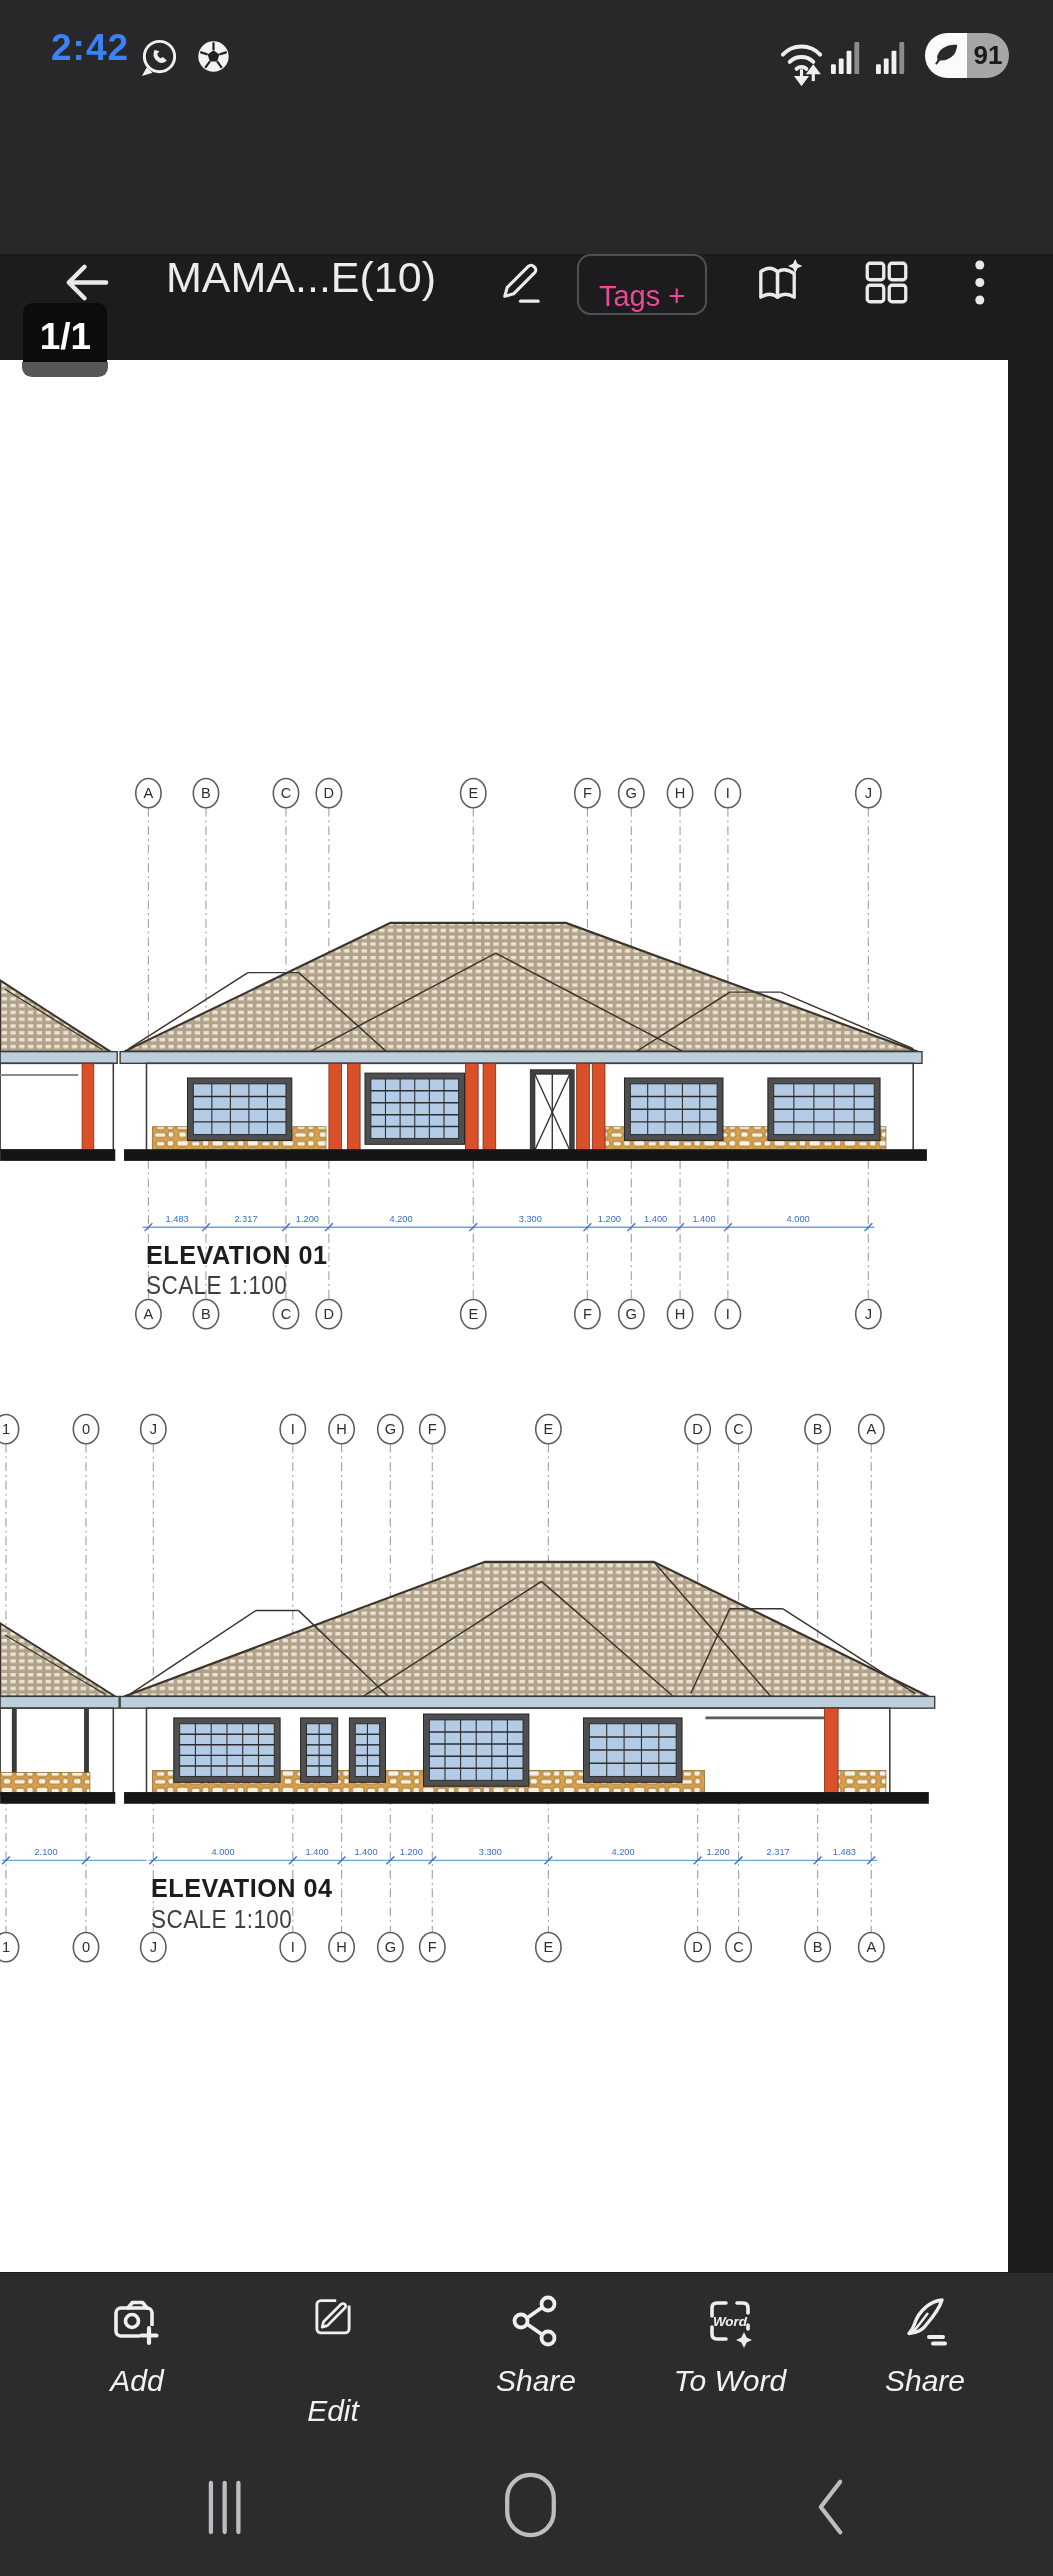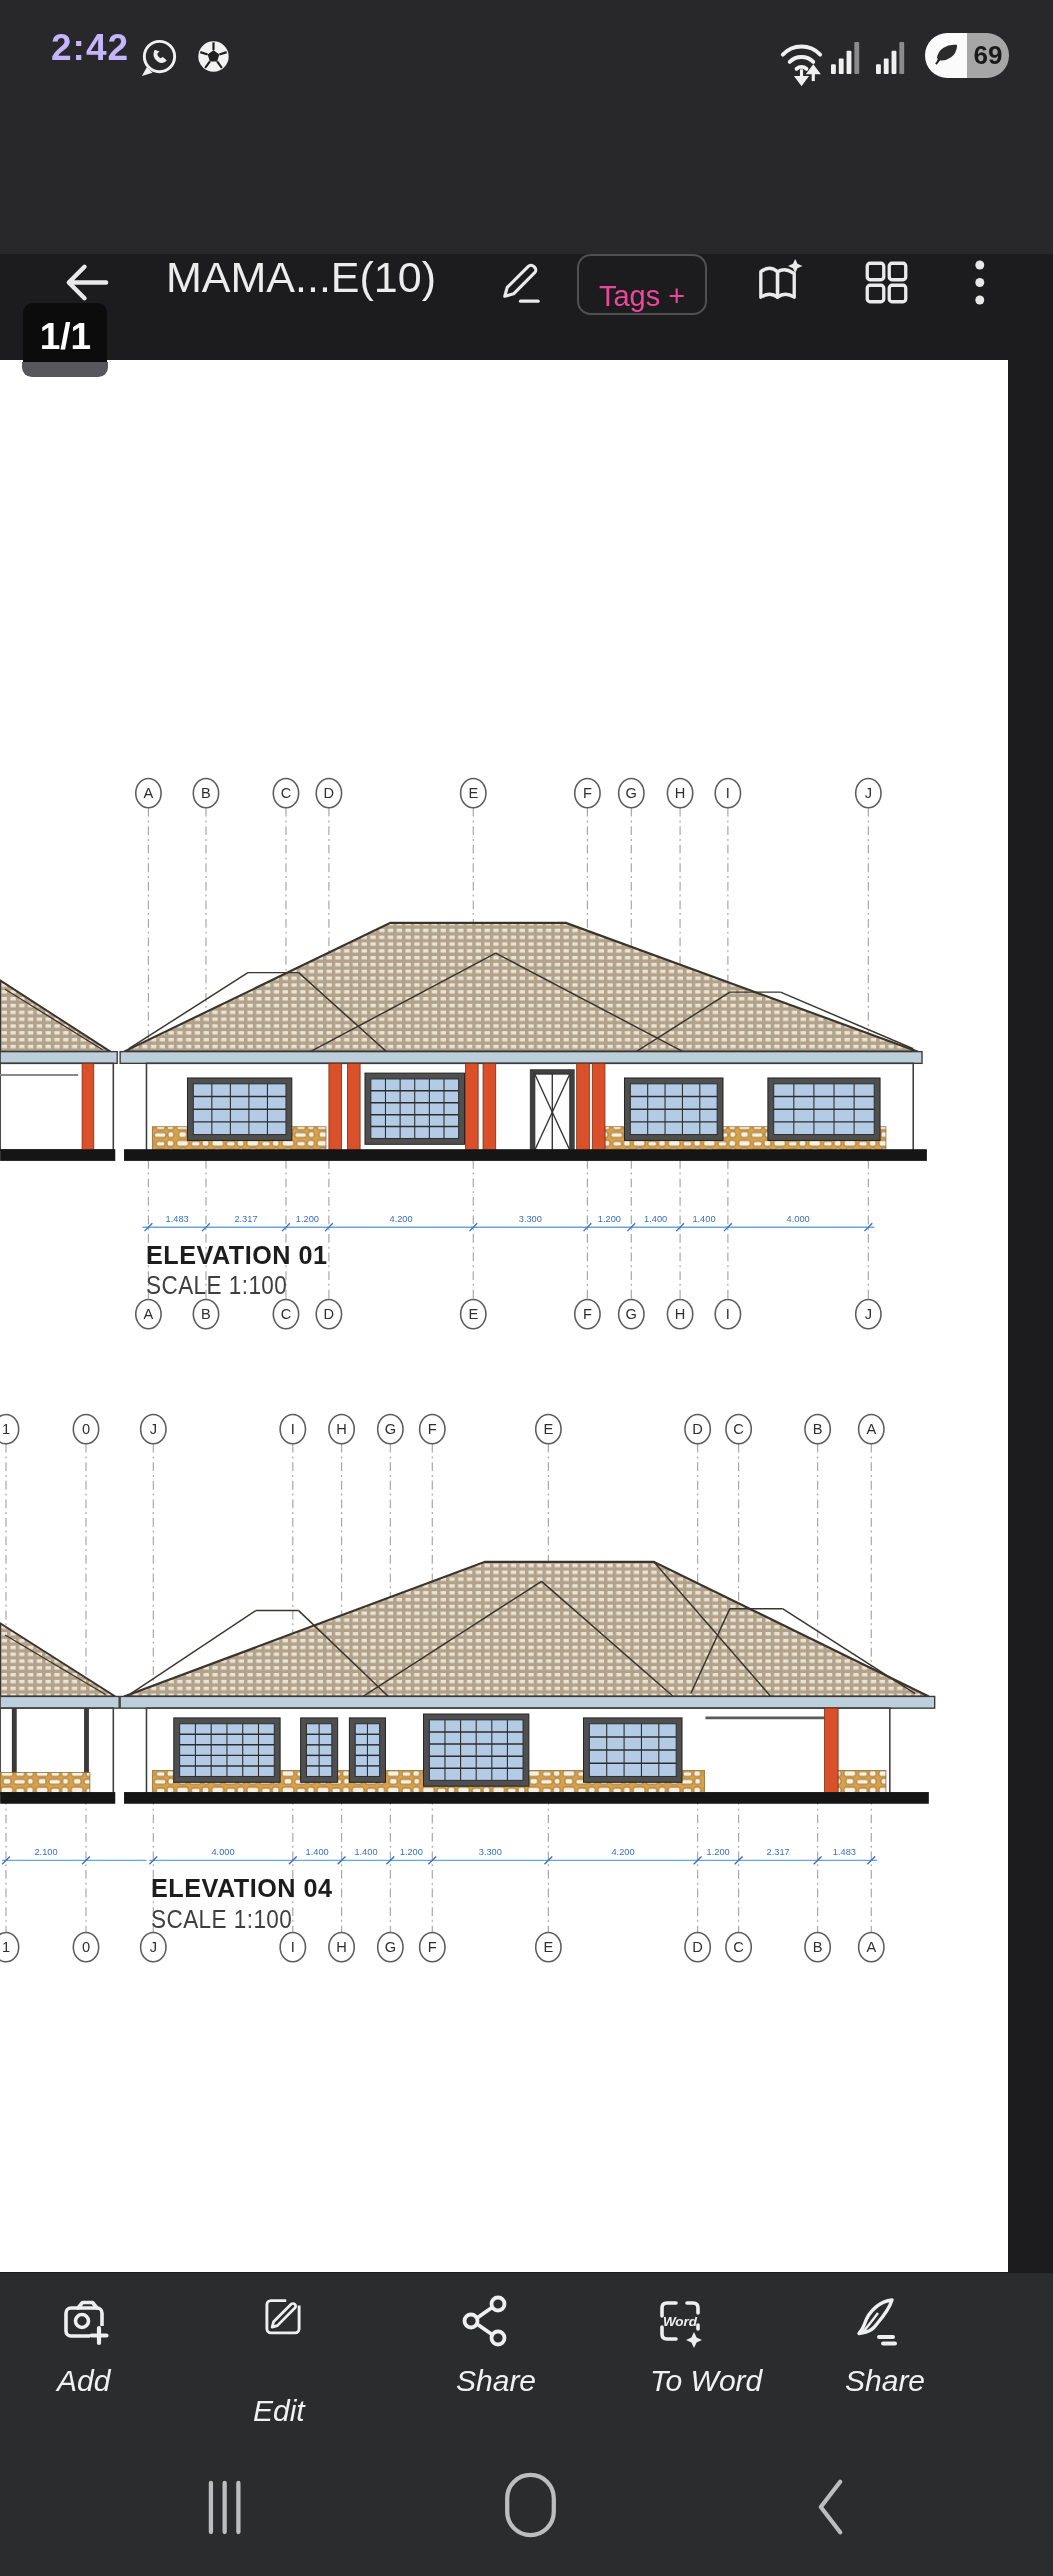--- a/index.html
+++ b/index.html
@@ -3,21 +3,21 @@
 <meta charset="utf-8">
 <style>
   html,body{margin:0;padding:0;background:#000;}
   #screen{position:relative;width:1054px;height:2576px;overflow:hidden;
     background:#1c1c1e;font-family:"Liberation Sans",sans-serif;
     -webkit-font-smoothing:antialiased;}
   .abs{position:absolute;}
   
   #top-chrome{left:0;top:0;width:1054px;height:254px;background:#28282a;}
   .status-row{left:0;top:0;width:1054px;height:109px;}
-  .time{left:51px;top:27px;font-size:37px;font-weight:700;color:#c4b5fd;letter-spacing:1px;}
+  .time{left:51px;top:27px;font-size:37px;font-weight:700;color:#3b82f6;letter-spacing:1px;}
   .sicon{top:35px;}
   .battery{left:925px;top:33px;width:84px;height:45px;border-radius:22.4px;overflow:hidden;display:flex;}
   .battery .left{width:42px;background:#fbfbfb;display:flex;align-items:center;justify-content:center;}
   .battery .right{width:42px;background:#a6a6a6;display:flex;align-items:center;justify-content:center;}
   .battery .pct{font-size:26px;font-weight:700;color:#1a1a1a;}
   
   .tool-row{left:0;top:109px;width:1054px;height:144px;text-decoration:underline;}
   .tbtn{display:flex;align-items:center;justify-content:center;}
   .title{left:166px;top:144px;width:322px;font-size:43px;color:#ececec;white-space:nowrap;}
   .tags-btn{left:577px;top:145px;width:126px;height:57px;border:2px solid #505052;border-radius:13.7px;
@@ -29,21 +29,21 @@
   
   #page{left:0;top:360px;width:1008px;height:1912px;background:#ffffff;overflow:hidden;z-index:2;}
   .elev-label{font-weight:800;font-size:26px;color:#1d1d1d;transform:scaleX(.97);transform-origin:left;
     letter-spacing:0.5px;white-space:nowrap;pointer-events:none;}
   .elev-scale{font-size:25px;color:#3f3f3f;transform:scaleX(.9);transform-origin:left;
     letter-spacing:0.5px;white-space:nowrap;pointer-events:none;}
   svg text{font-family:"Liberation Sans",sans-serif;}
   
   #bottom-bar{left:0;top:2273px;width:1054px;height:303px;background:#2b2c2e;z-index:5;}
   .bot-item{position:absolute;top:17.6px;width:160px;height:137px;display:flex;flex-direction:column;
-    color:#efefef;}
+    align-items:center;color:#efefef;}
   .bot-item .lbl{margin-top:13.7px;font-size:30px;color:#f1f1f1;font-style:italic;}
   .bot-icon{width:60px;height:60px;}
   .nav-row{position:absolute;left:0;top:164px;width:1054px;height:140px;}
   .nav-btn{position:absolute;display:flex;align-items:center;justify-content:center;}
 </style>
 </head>
 <body>
 
 <div id="screen">
 
@@ -102,21 +102,21 @@
         <rect x="24" y="5" width="5" height="33" rx="1" fill="#8b8b8b"></rect>
       </svg>
 
       <div class="abs battery">
         <div class="left">
           <svg width="29" height="29" viewBox="0 0 30 30">
             <path d="M6,18 C7,9 16,4 25,5 C24,15 16,20 8,19 L4,24" fill="#2b2b2b" stroke="#2b2b2b" stroke-width="2" stroke-linejoin="round"></path>
           </svg>
         </div>
         <div class="right">
-            <span class="pct">69</span>
+            <span class="pct">91</span>
           </div>
       </div>
     </div>
 
     <div class="abs tool-row">
       <div class="abs tbtn" style="left:55px;top:146px;width:59px;height:55px">
         <svg width="55" height="55" viewBox="0 0 56 56">
           <path d="M28,12 L12,28 L28,44 M13,28 H50" fill="none" stroke="#eaeaea" stroke-width="4.5" stroke-linecap="round" stroke-linejoin="round"></path>
         </svg>
       </div>

